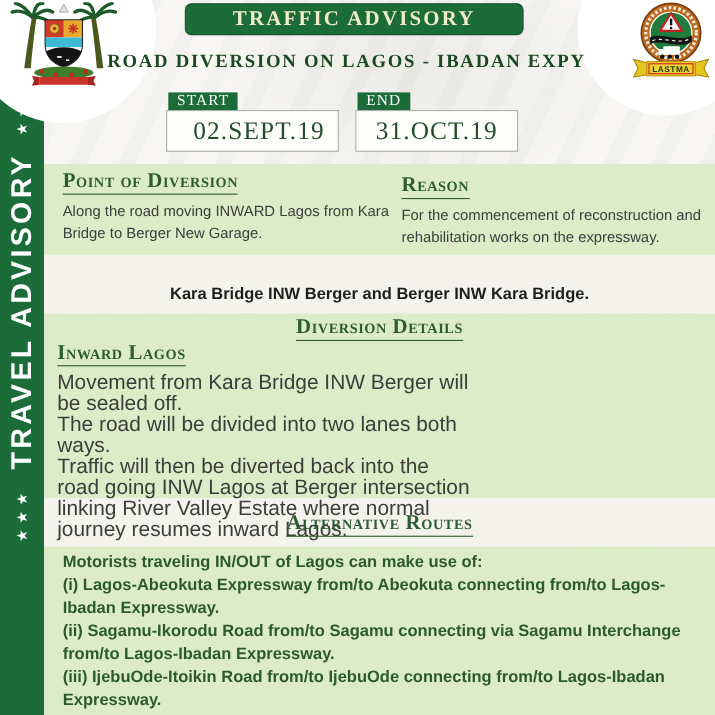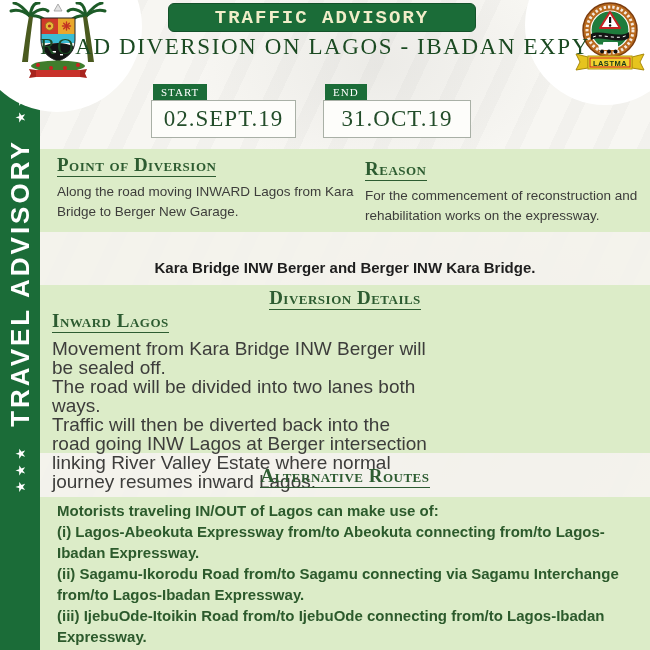--- a/index.html
+++ b/index.html
@@ -35,41 +35,41 @@
   .circle-left{left:-28px;top:-58px;width:170px;height:170px;}
   .circle-right{left:525px;top:-55px;width:160px;height:160px;}
   .logo-art{position:absolute;z-index:4;}
   .crest-box{left:8px;top:2px;width:100px;height:84px;}
   .lastma-box{left:562px;top:0px;width:96px;height:80px;}
 
   .banner{
     position:absolute;left:168px;top:3px;width:306px;height:27px;z-index:5;
     background:#1b6c38;border-radius:6px;border:1px solid #14522a;
     display:flex;align-items:center;justify-content:center;
-    color:#f1edc9;font-family:Liberation Mono, monospace;font-weight:700;
+    color:#f1edc9;font-family:Liberation Serif, serif;font-weight:700;
     font-size:19px;letter-spacing:2px;
   }
   .title{
-    position:absolute;left:10px;top:34px;width:610px;z-index:5;text-align:center;
-    color:#1b4a22;font-family:"Liberation Serif",serif;font-weight:400;
-    font-size:23px;letter-spacing:1.6px;
+    position:absolute;left:10px;top:46px;width:610px;z-index:5;text-align:center;
+    color:#1b4a22;font-family:"Liberation Serif",serif;font-weight:700;
+    font-size:17px;letter-spacing:1.6px;
   }
   .date-tab{
     position:absolute;top:84px;height:16px;z-index:5;background:#1b6c38;
-    color:#fff;font-family:"Liberation Serif",serif;font-size:11px;letter-spacing:1px;
+    color:#fff;font-family:"Liberation Serif",serif;font-size:14px;letter-spacing:1px;
     display:flex;align-items:center;padding:0 8px;
   }
   .tab-start{left:153px;}
   .tab-end{left:325px;}
   .date-box{
     position:absolute;top:100px;height:36px;z-index:5;background:#fdfdfa;
     border:1.5px solid #a9b0a6;display:flex;align-items:center;justify-content:center;
     color:#234d2a;font-family:"Liberation Serif",serif;font-size:23px;letter-spacing:1px;
   }
-  .box-start{left:151px;width:143px;}
+  .box-start{left:151px;width:143px;padding-left:12px;}
   .box-end{left:323px;width:146px;}
 
   .h{
     font-family:"Liberation Serif",serif;font-variant:small-caps;font-weight:700;
     color:#2d5c31;font-size:19px;letter-spacing:.5px;line-height:1.05;
     display:inline-block;border-bottom:1.6px solid #2d5c31;padding-bottom:1px;
   }
   .centered{position:absolute;left:40px;right:0;text-align:center;z-index:4;}
   .col{position:absolute;z-index:4;}
   .body-text{color:#3d3d3b;font-size:13.5px;line-height:20px;margin-top:5px;}

